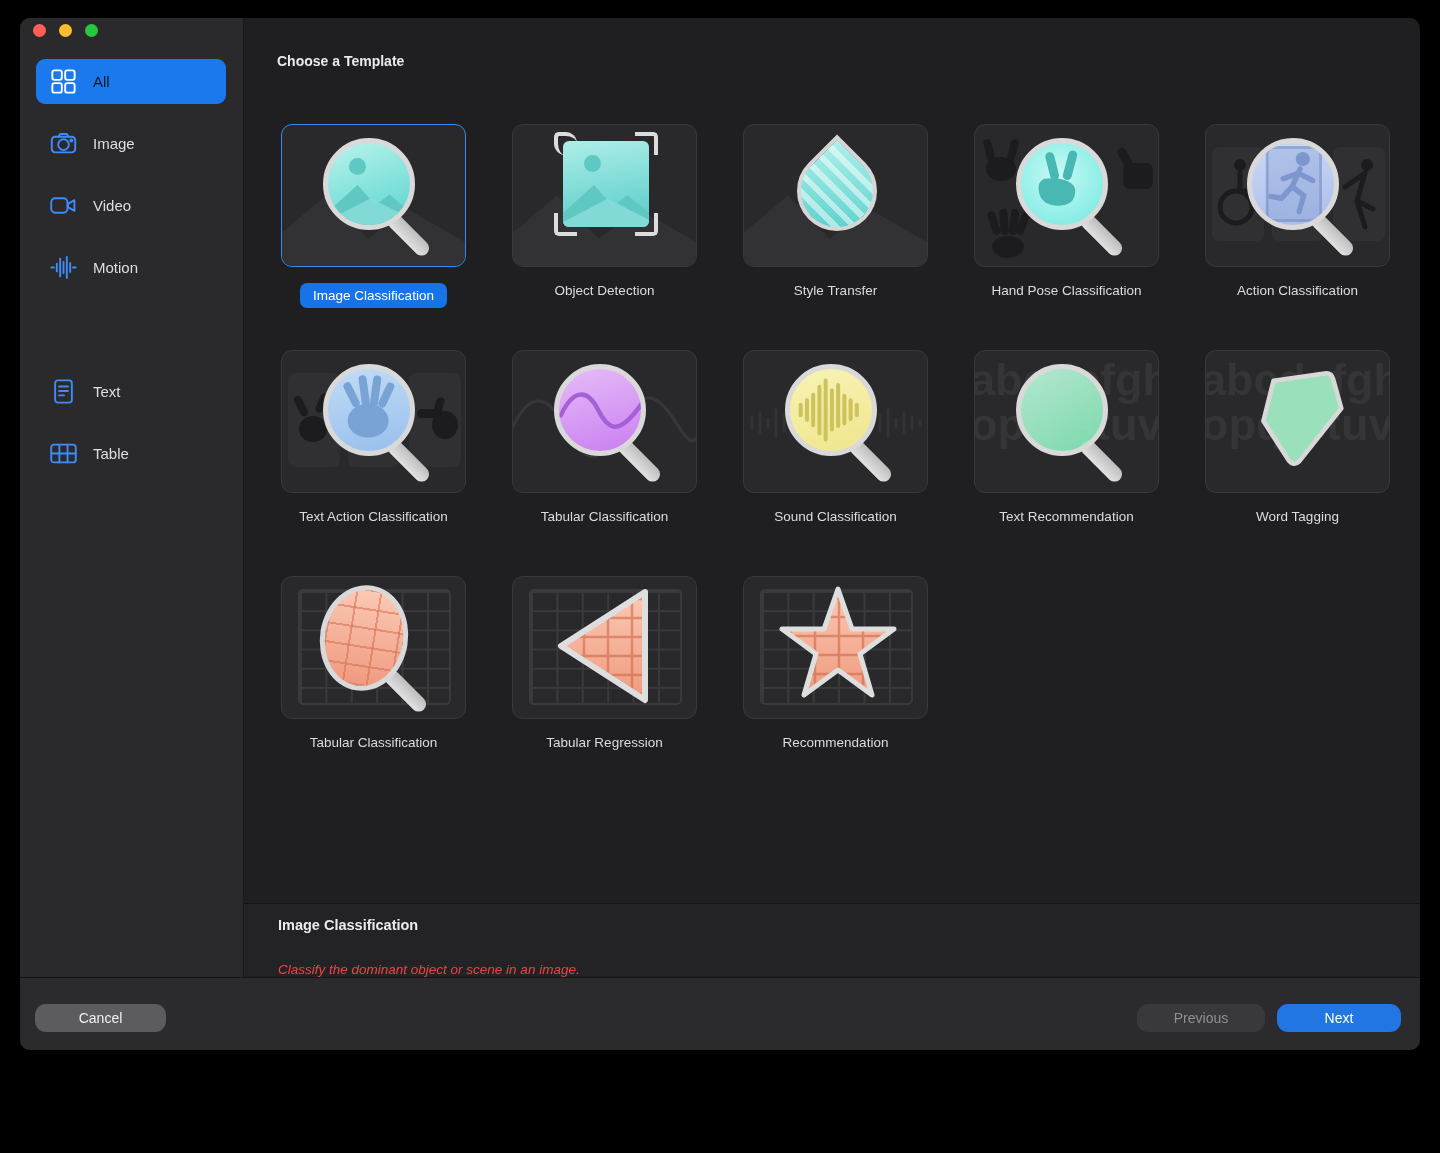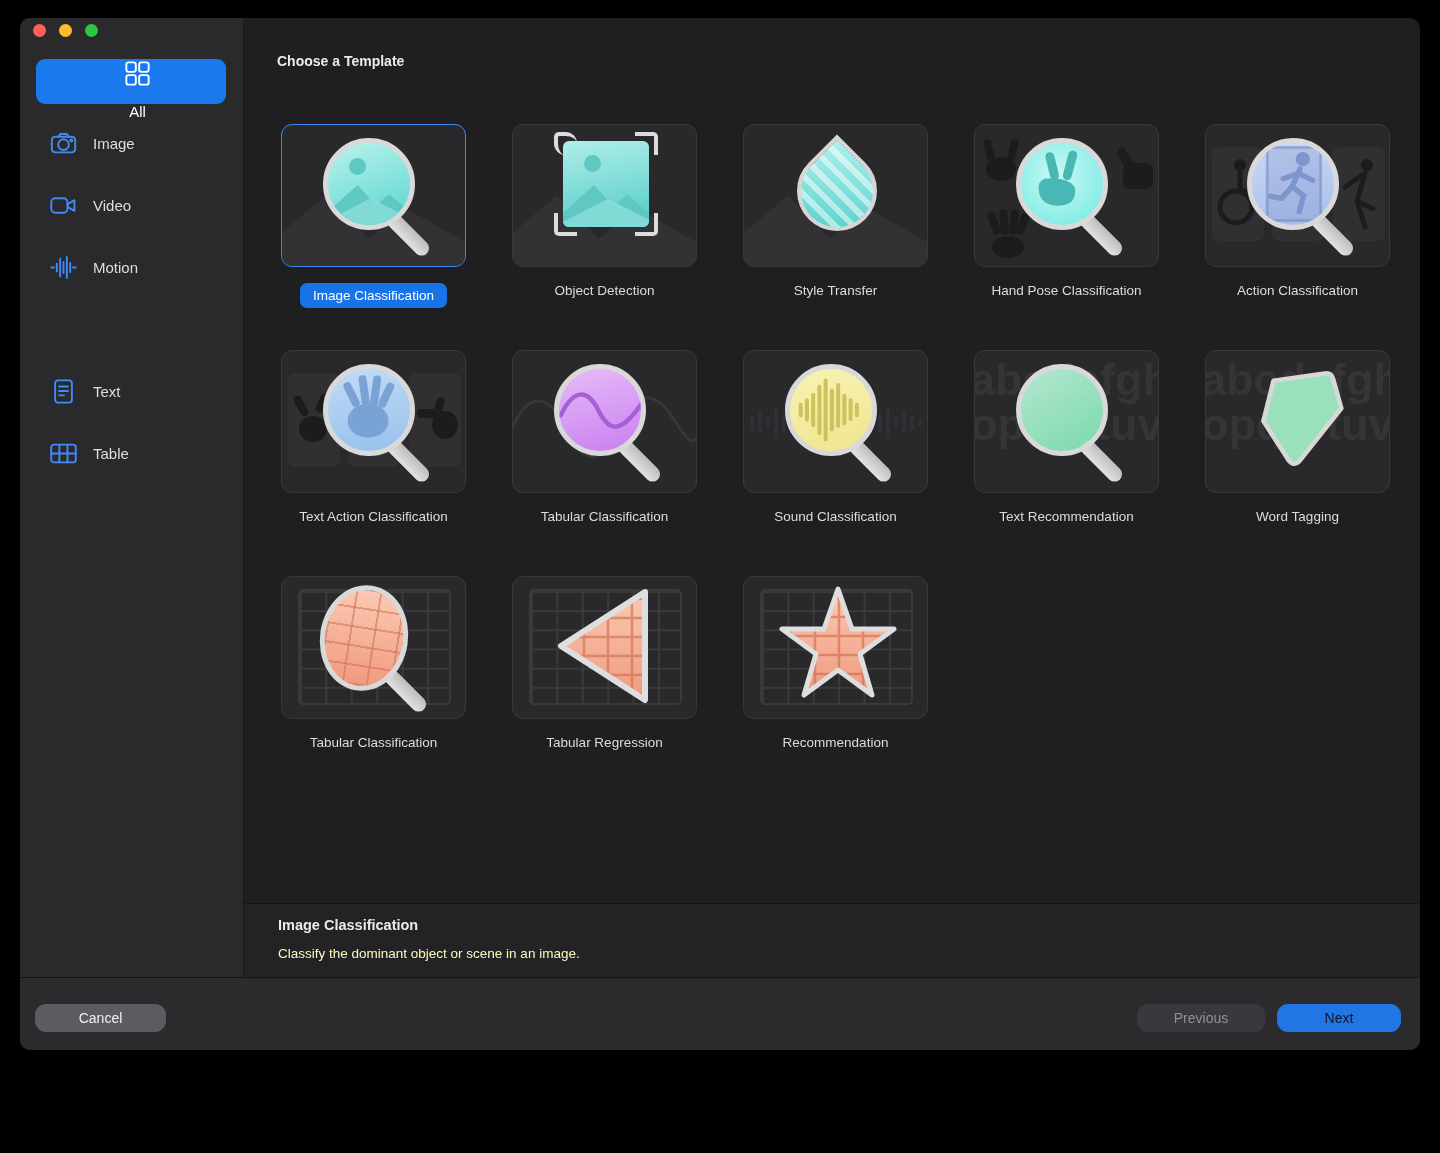--- a/index.html
+++ b/index.html
@@ -9,21 +9,21 @@
 
   
   .sidebar { position:absolute; left:0; top:0; width:224px; height:959px;
              background:#2a2a2d; border-right:1px solid #1a1a1c; }
   .traffic { position:absolute; left:13px; top:6px; display:flex; gap:13px; }
   .tl { width:13px; height:13px; border-radius:50%; }
   .tl.red{background:#ff5f57}.tl.yellow{background:#febc2e}.tl.green{background:#28c840}
   .nav-item { position:absolute; left:16px; width:190px; height:45px; border-radius:9px;
               display:flex; align-items:center; padding-left:13px; gap:15px;
               color:#dfdfe1; font-size:15px; cursor:default; }
-  .nav-item.selected { background:#1b79ee; color:#ffffff; font-weight:400;flex-direction:column; }
+  .nav-item.selected { background:#1b79ee; color:#0f172a; font-weight:400; }
   .sic { width:29px; height:29px; flex:0 0 29px; }
   .sic svg { width:100%; height:100%; fill:none; stroke:#3f8bf7; stroke-width:1.7;
              stroke-linecap:round; stroke-linejoin:round; }
   .nav-item.selected .sic svg { stroke:#fff; }
 
   
   .page-title { position:absolute; left:257px; top:35px; font-size:14px; font-weight:700; color:#ebebed; }
 
   .cell { position:absolute; width:185px; }
   .card { position:relative; width:185px; height:143px; background:#29292c;
@@ -89,28 +89,28 @@
   .tbl-bg { position:absolute; left:16px; top:12px; width:153px; height:116px; border-radius:5px;
             border:2px solid #3a3a3d;
             background-image:linear-gradient(#3a3a3d 2px, transparent 2px),
                              linear-gradient(90deg,#3a3a3d 2px, transparent 2px);
             background-size:25.4px 19.2px; }
 
   
   .detail { position:absolute; left:224px; right:0; top:885px; height:74px; background:#232326;
             border-top:1px solid #141416; }
   .detail-title { position:absolute; left:34px; top:13px; font-size:14.5px; font-weight:700; color:#ebebed; }
-  .detail-desc  { position:absolute; left:34px; top:42px; font-size:13.5px; color:#fef9c3; }
+  .detail-desc  { position:absolute; left:34px; top:58px; font-size:13.5px; color:#ef4444;font-style:italic; }
   .footer { position:absolute; left:0; right:0; bottom:0; height:73px; background:#2b2b2e;
             border-top:1px solid #141416; }
   .btn { position:absolute; top:26px; height:28px; border:none; border-radius:11px;
          font-size:14px; font-family:inherit; }
   .btn-cancel { left:15px;  width:131px; background:#5c5c60; color:#f0f0f0; }
   .btn-prev   { left:1117px; width:128px; background:#39393d; color:#8f8f94; }
-  .btn-next   { left:1257px; width:124px; background:#2176e4; color:#0f172a; font-weight:500; }
+  .btn-next   { left:1257px; width:124px; background:#2176e4; color:#ffffff; font-weight:500; }
 </style>
 </head>
 <body>
 
 <div class="window">
 
   <div class="sidebar">
     <div class="traffic">
       <div class="tl red"></div>
       <div class="tl yellow"></div>

